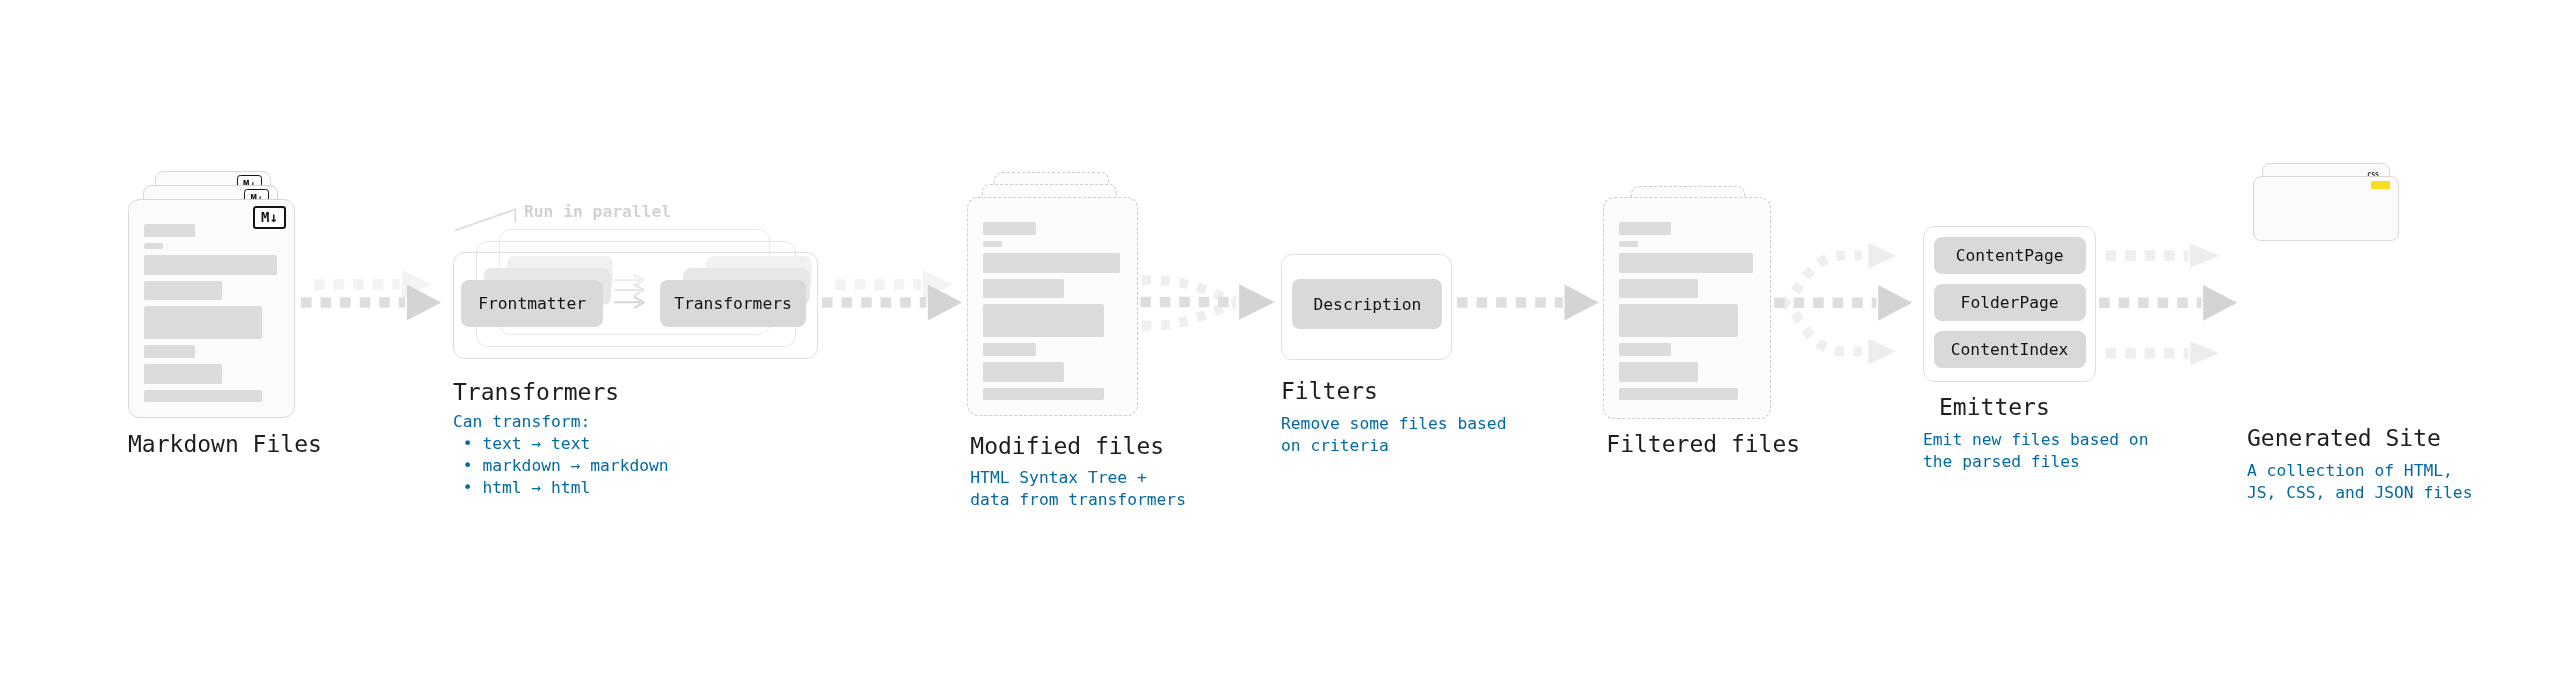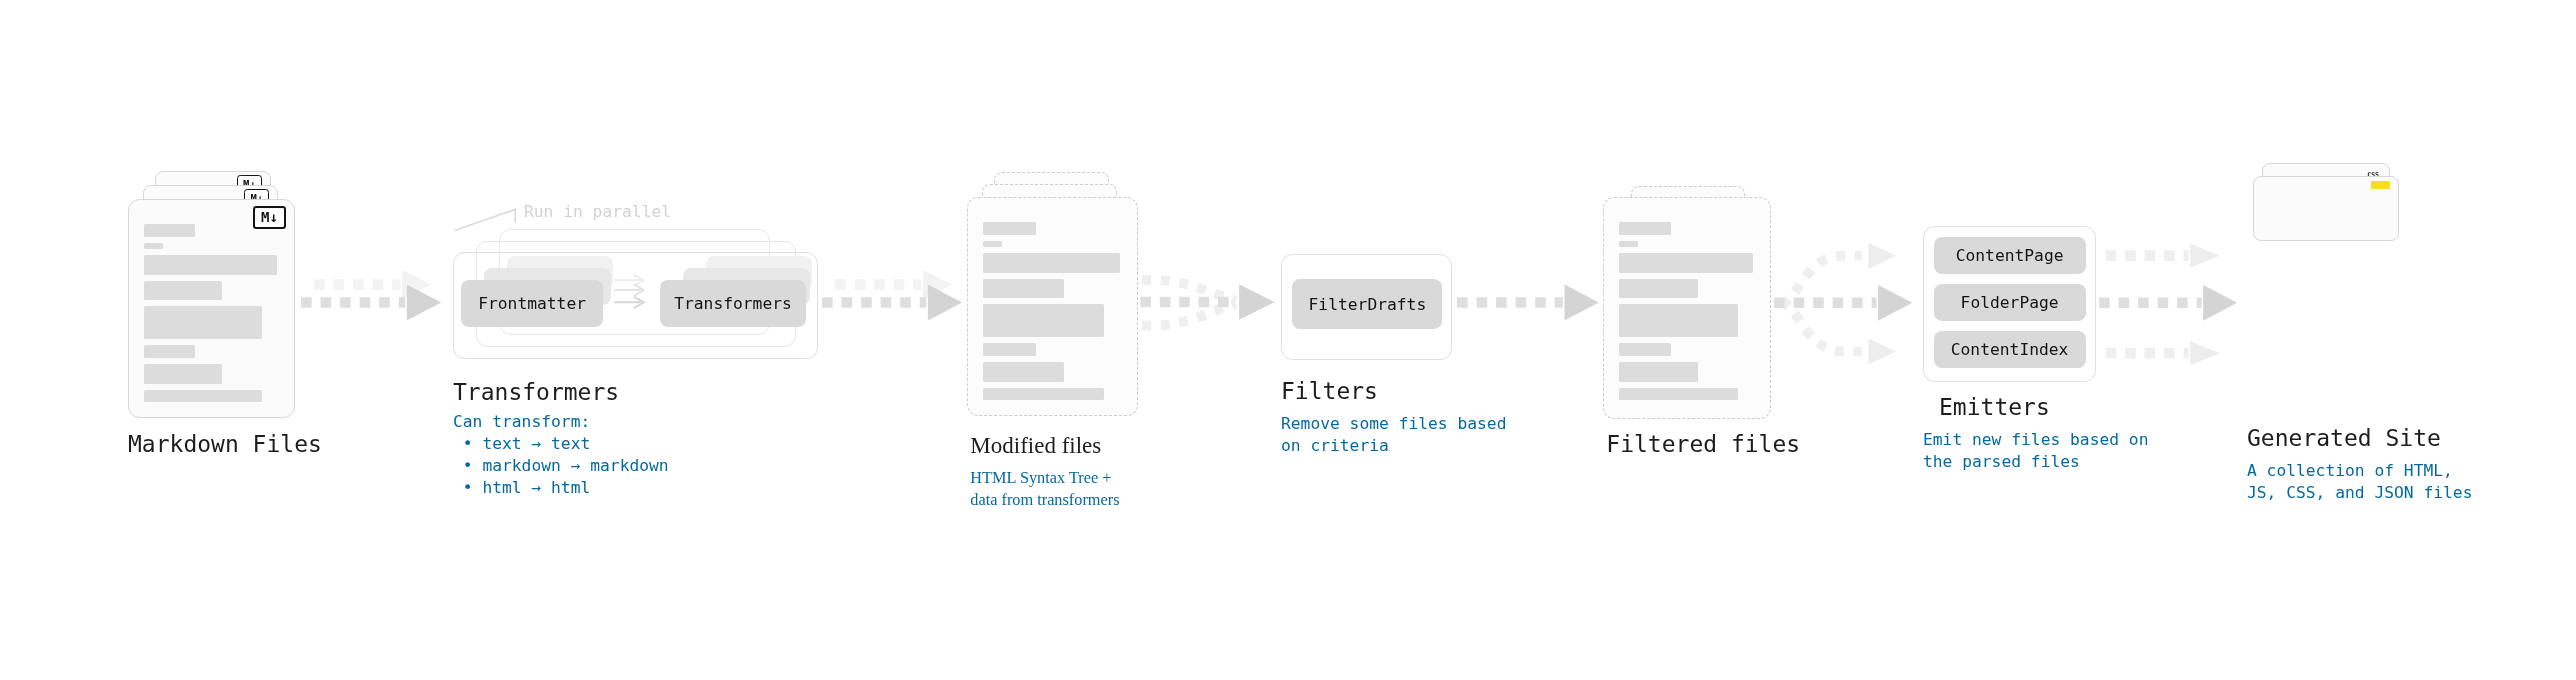--- a/index.html
+++ b/index.html
@@ -91,21 +91,21 @@
     <line class="dash ghost-line" x1="16" y1="24" x2="122" y2="24"></line>
     <polygon class="ghost-fill" points="124,6 160,24 124,42"></polygon>
     <line class="dash main-line" x1="0" y1="46" x2="128" y2="46"></line>
     <polygon class="main-fill" points="130,24 172,46 130,68"></polygon>
   </svg>
 
   <div class="group" style="left:453px;width:382px;">
     <svg class="arrow-svg" style="left:-8.1px;top:193px;" width="98" height="49" viewBox="0 0 120 60">
       <polyline class="leader" points="12,46 86,20 86,36"></polyline>
     </svg>
-    <div class="note-label" style="left:71px;top:202px;">Run in parallel</div>
+    <div class="note-label" style="left:71px;top:202px;font-weight:bold;">Run in parallel</div>
 
     <div class="outline-box run-box-back" style="left:46px;top:229px;width:271px;height:106px;"></div>
     <div class="outline-box run-box-mid" style="left:23px;top:241px;width:320px;height:106px;"></div>
     <div class="outline-box run-box-front" style="left:0;top:252px;width:365px;height:107px;"></div>
 
     <div class="ghost ghost2" style="left:54px;top:256px;width:106px;height:34px;"></div>
     <div class="ghost ghost1" style="left:31px;top:268px;width:127px;height:37px;"></div>
     <div class="node-btn" style="left:8.1px;top:280px;width:142px;height:47px;">Frontmatter</div>
 
     <svg class="arrow-svg" style="left:158px;top:272px;" width="49" height="41" viewBox="0 0 60 50">
@@ -127,21 +127,21 @@
     </div>
   </div>
 
   <svg class="arrow-svg" style="left:822px;top:265px;" width="145" height="62" viewBox="0 0 178 76">
     <line class="dash ghost-line" x1="16" y1="24" x2="122" y2="24"></line>
     <polygon class="ghost-fill" points="124,6 160,24 124,42"></polygon>
     <line class="dash main-line" x1="0" y1="46" x2="128" y2="46"></line>
     <polygon class="main-fill" points="130,24 172,46 130,68"></polygon>
   </svg>
 
-  <div class="group" style="left:967px;width:211px;font-family:Liberation Serif, serif;">
+  <div class="group" style="left:967px;width:211px;">
     <div class="card dashed back" style="left:27px;top:172px;width:115px;"></div>
     <div class="card dashed back" style="left:14.6px;top:184px;width:135px;"></div>
     <div class="card dashed" style="left:0;top:197px;width:171px;height:219px;">
       <div class="bars">
           <div class="bar" style="width: 38%; height: 12.2px;"></div>
           <div class="bar" style="width: 14%; height: 5.7px;"></div>
           <div class="bar" style="width: 98%; height: 19.5px;"></div>
           <div class="bar" style="width: 58%; height: 18.7px;"></div>
           <div class="bar" style="width: 87%; height: 32.5px;"></div>
           <div class="bar" style="width: 38%; height: 12.2px;"></div>
@@ -158,21 +158,21 @@
 
   <svg class="arrow-svg" style="left:1140px;top:260px;" width="140" height="89" viewBox="0 0 172 110">
     <path class="dash2 faint-line" d="M2,25 C60,22 90,44 118,50"></path>
     <path class="dash2 faint-line" d="M2,81 C60,84 90,60 118,54"></path>
     <line class="dash main-line" x1="0" y1="52" x2="120" y2="52"></line>
     <polygon class="main-fill" points="122,30 166,52 122,74"></polygon>
   </svg>
 
   <div class="group" style="left:1281px;width:211px;">
     <div class="outline-box" style="left:0;top:254px;width:171px;height:106px;"></div>
-    <div class="node-btn" style="left:11.4px;top:279px;width:150px;height:50px;">FilterDrafts</div>
+    <div class="node-btn" style="left:11.4px;top:279px;width:150px;height:50px;">Description</div>
     <div class="stage-title" style="left:0;top:378px;">Filters</div>
     <div class="stage-sub" style="left:0;top:413px;">
       <div>Remove some files based</div>
       <div>on criteria</div>
     </div>
   </div>
 
   <svg class="arrow-svg" style="left:1457px;top:273px;" width="145" height="59" viewBox="0 0 178 72">
     <line class="dash main-line" x1="0" y1="36" x2="130" y2="36"></line>
     <polygon class="main-fill" points="132,14 174,36 132,58"></polygon>

